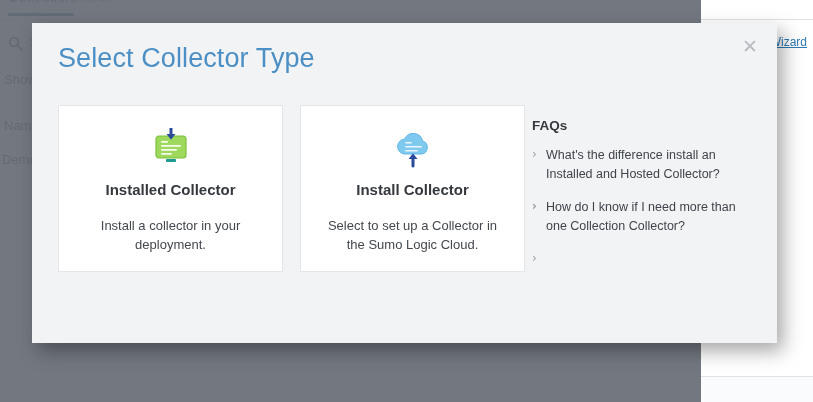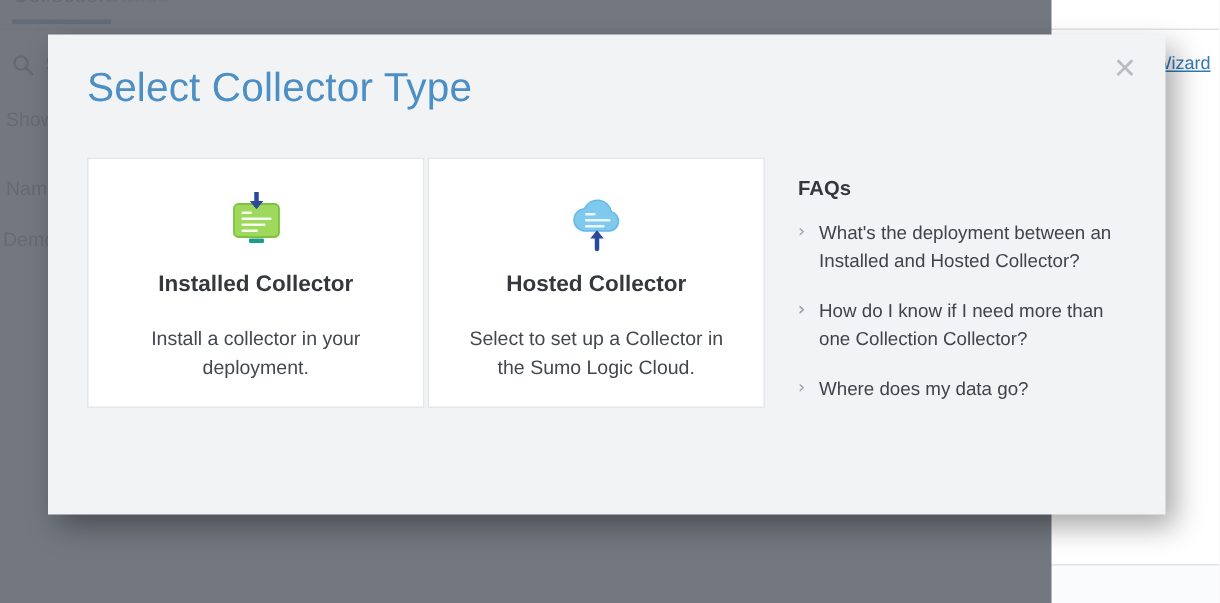--- a/index.html
+++ b/index.html
@@ -146,21 +146,21 @@
     font-family: "DejaVu Sans", sans-serif;
     line-height: 1;
   }
 
   
   #cards {
     position: absolute;
     left: 26px;
     top: 82px;
     display: flex;
-    gap: 2px;
+    gap: 17px;
   }
 
   .card {
     width: 225px;
     height: 167px;
     background: #ffffff;
     border: 1px solid #e4e6e9;
     display: flex;
     flex-direction: column;
     align-items: center;
@@ -294,43 +294,42 @@
         <div class="card-icon">
           <svg width="44" height="40" viewBox="0 0 44 40">
             <path d="M13 26 a7.5 7.5 0 0 1 0.6 -14.9 a9.5 9.5 0 0 1 18 2 a6.6 6.6 0 0 1 -1.2 12.9 Z" fill="#7fc9ef" stroke="#62b8e6" stroke-width="1"></path>
             <rect x="14" y="14" width="7" height="1.6" rx="0.8" fill="#ffffff" opacity="0.85"></rect>
             <rect x="14" y="18" width="17" height="1.6" rx="0.8" fill="#ffffff" opacity="0.85"></rect>
             <rect x="14" y="22" width="13" height="1.6" rx="0.8" fill="#ffffff" opacity="0.85"></rect>
             <path d="M22 38 L22 28" stroke="#2b4a9b" stroke-width="3" stroke-linecap="round"></path>
             <path d="M17.5 31 L22 25.5 L26.5 31 Z" fill="#2b4a9b"></path>
           </svg>
         </div>
-        <div class="card-title">Hosted Collector</div>
+        <div class="card-title">Install Collector</div>
         <div class="card-desc">Select to set up a Collector in the Sumo Logic Cloud.</div>
       </div>
 
     </div>
 
     <div id="faq-panel">
       <div id="faq-heading">FAQs</div>
 
       <div class="faq-item">
         <span class="faq-chevron">›</span>
-        <span>What's the deployment between an Installed and Hosted Collector?</span>
+        <span>What's the difference install an Installed and Hosted Collector?</span>
       </div>
 
       <div class="faq-item">
         <span class="faq-chevron">›</span>
       </div>
 
       <div class="faq-item">
         <span class="faq-chevron">›</span>
         <span>How do I know if I need more than one Collection Collector?</span>
       </div>
 
       <div class="faq-item">
         <span class="faq-chevron">›</span>
-        <span>Where does my data go?</span>
       </div>
     </div>
 
   </div>
 </div>
 
 </body></html>

